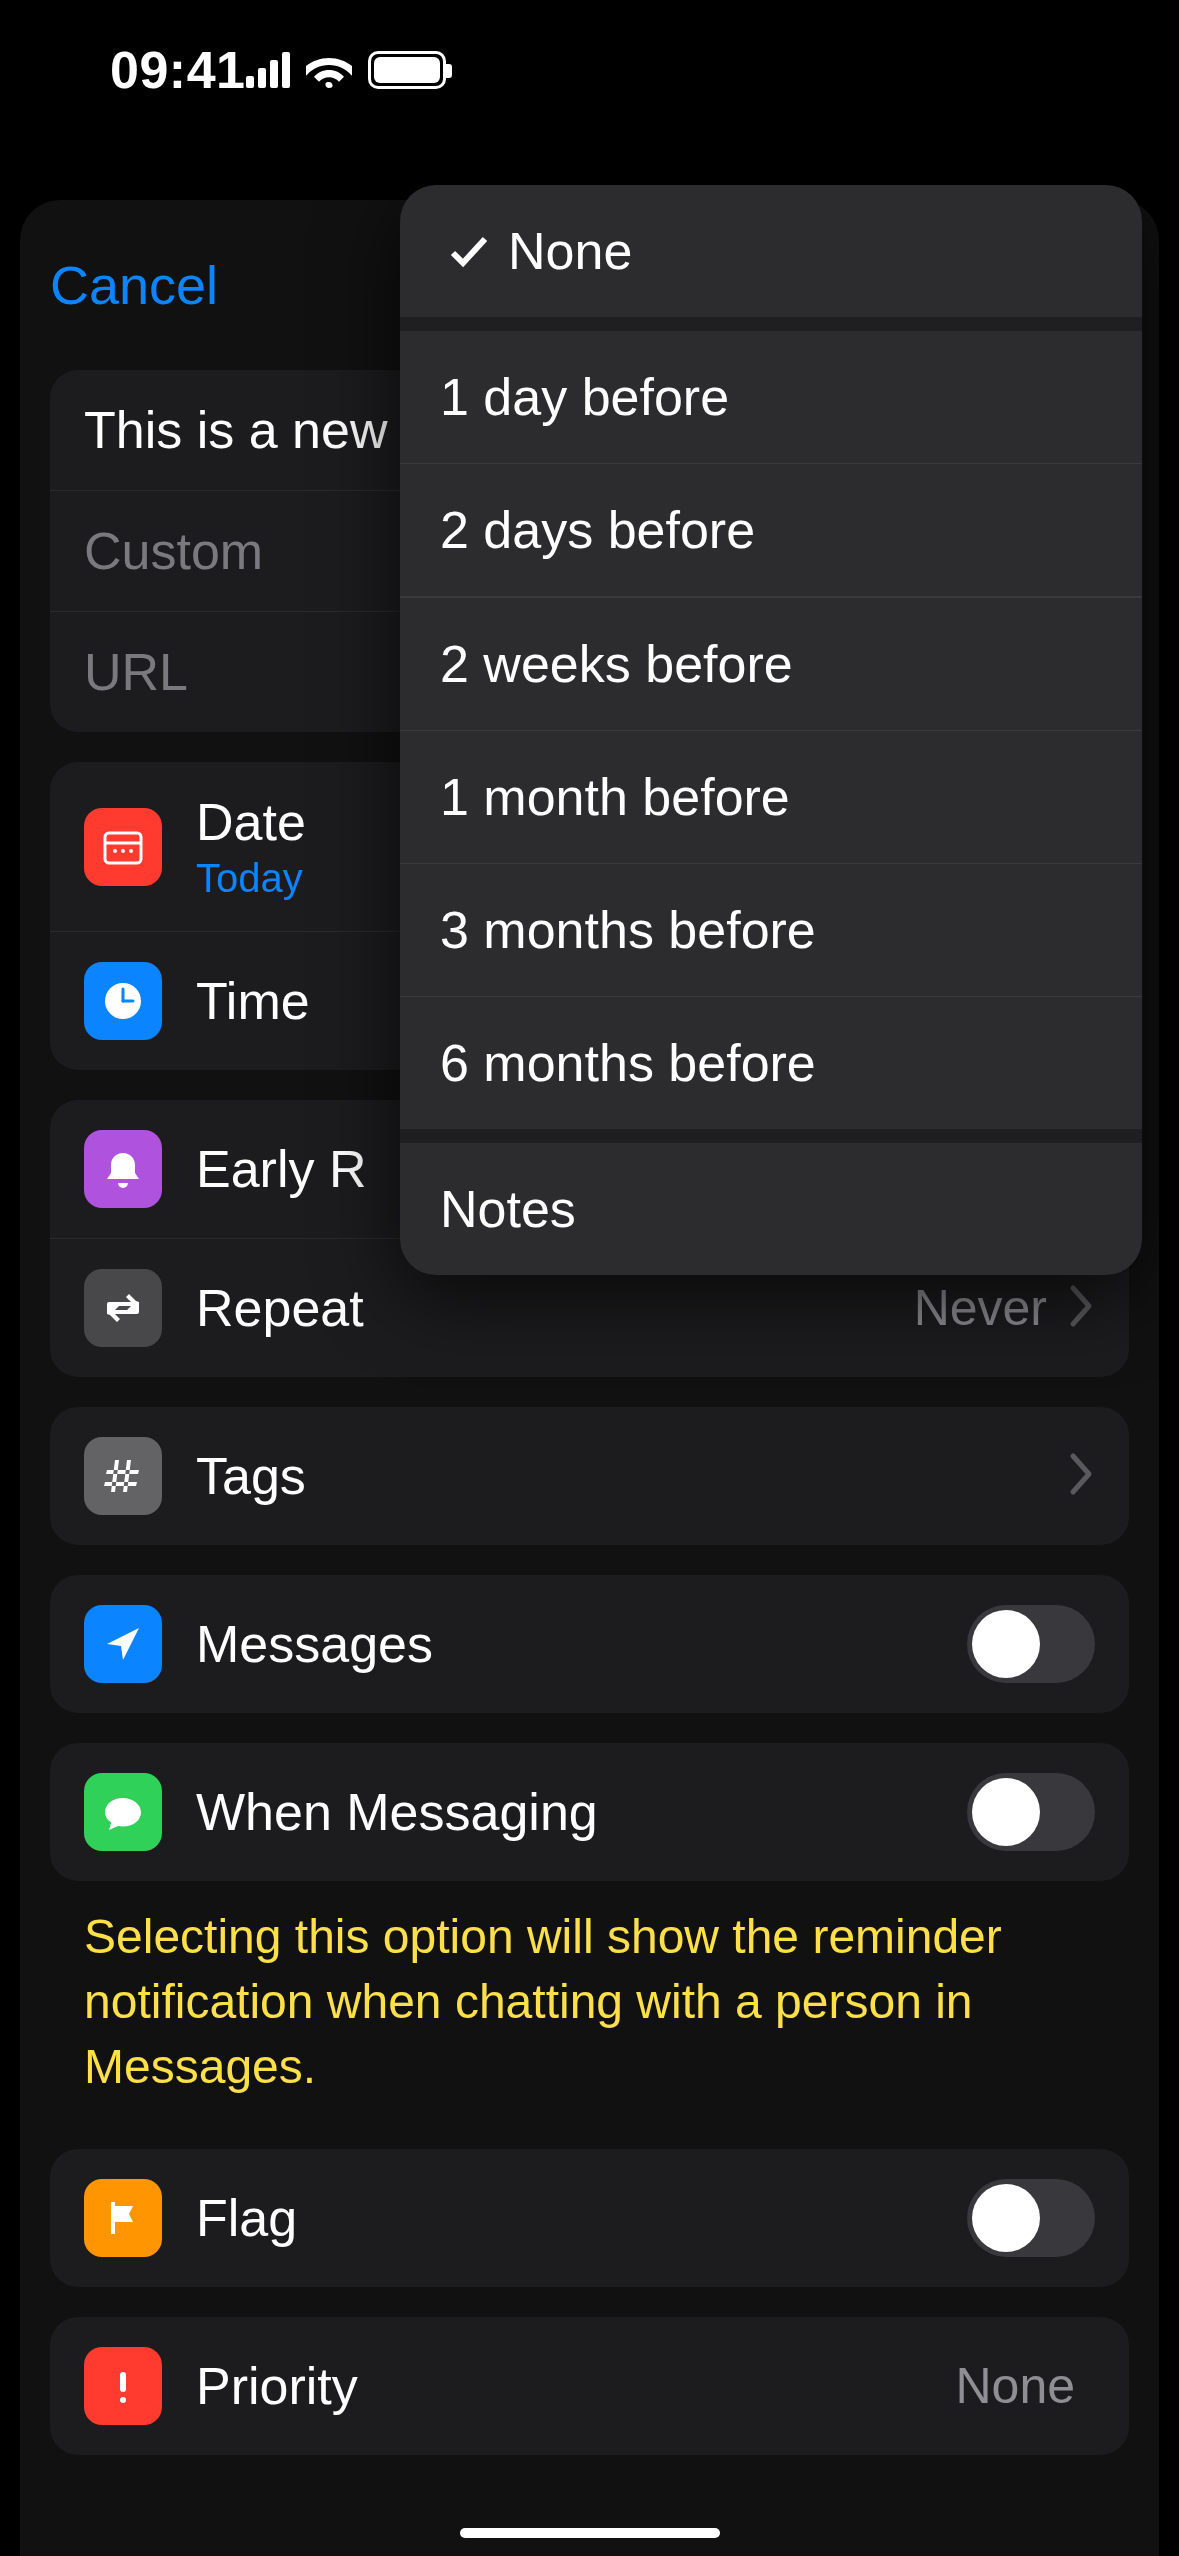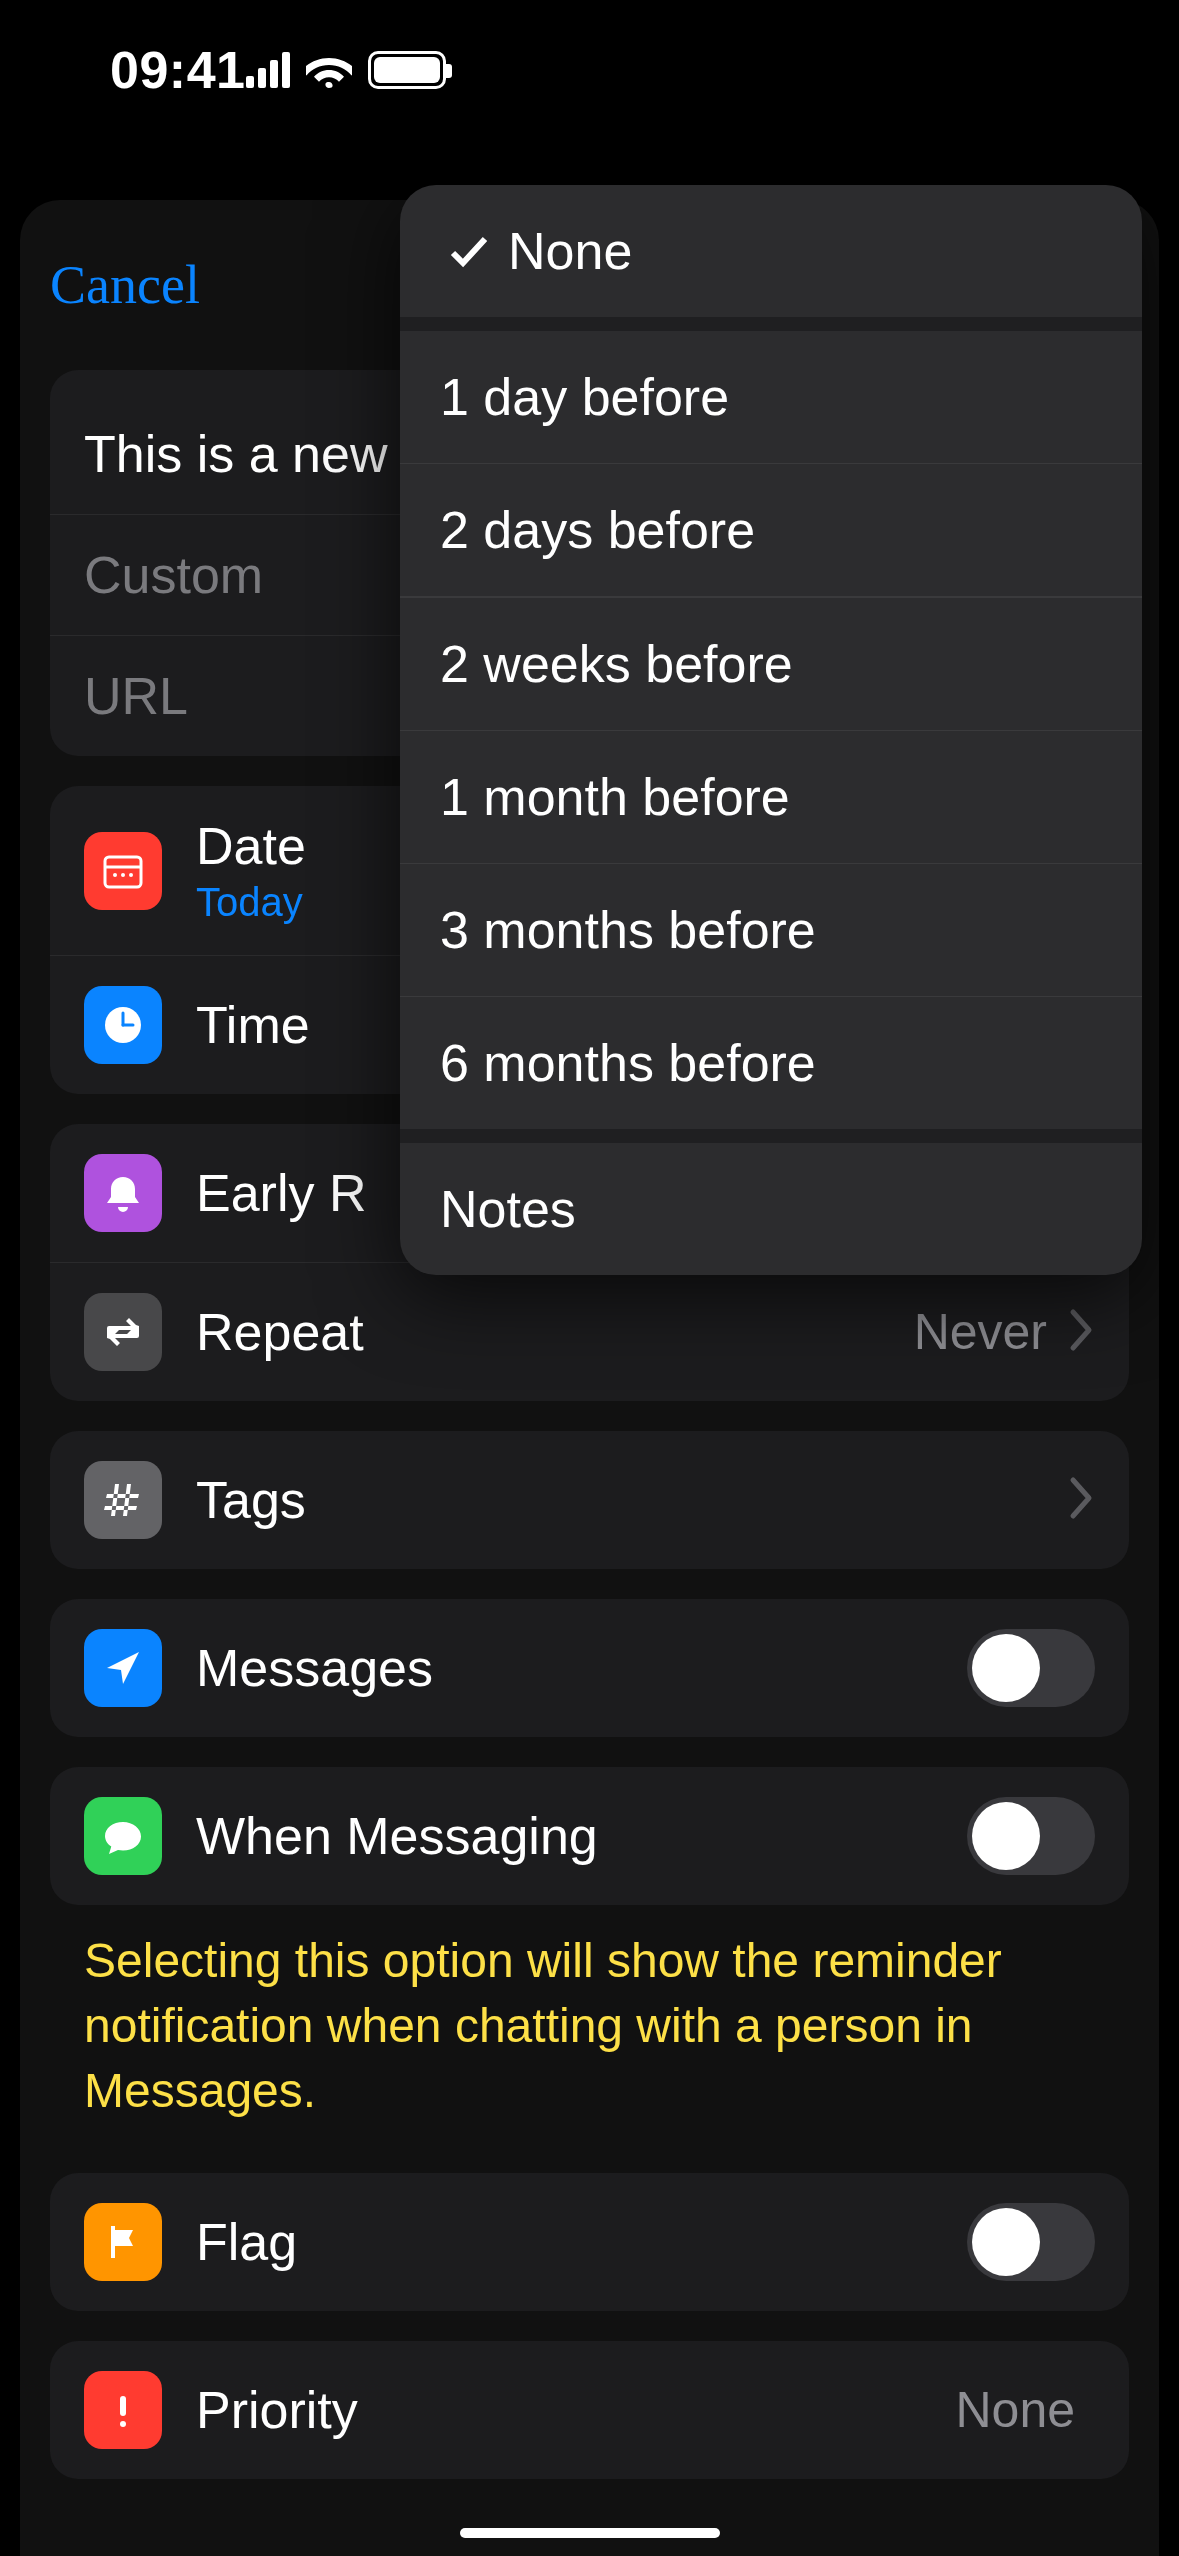--- a/index.html
+++ b/index.html
@@ -15,25 +15,25 @@
   .signal-bars span:nth-child(2){height:20px;}
   .signal-bars span:nth-child(3){height:28px;}
   .signal-bars span:nth-child(4){height:36px;}
   .wifi { width: 46px; height: 36px; }
   .battery { width: 78px; height: 38px; border: 3px solid #fff; border-radius: 10px; position: relative; }
   .battery:after { content: ""; position: absolute; right: -9px; top: 10px; width: 6px; height: 14px; background: #fff; border-radius: 0 3px 3px 0; }
   .battery .fill { position: absolute; inset: 3px; background: #fff; border-radius: 6px; }
   
   .sheet { position: absolute; top: 200px; left: 20px; right: 20px; bottom: 0; background: #111; border-radius: 40px 40px 0 0; padding: 30px 30px 0 30px; }
   .nav-row { height: 110px; display: flex; align-items: center; }
-  .cancel { color: #0a84ff; font-size: 54px; font-family: Liberation Serif, serif; }
+  .cancel { color: #0a84ff; font-size: 54px; }
   .group { background: #1c1c1e; border-radius: 28px; margin-top: 30px; overflow: hidden; }
   .row { display: flex; align-items: center; padding: 30px 34px; min-height: 120px; position: relative; }
   .row + .row { border-top: 1px solid #2a2a2c; }
-  .title-input { font-size: 52px; color: #fff; margin-top: 24px; }
+  .title-input { font-size: 52px; color: #fff; }
   .placeholder { font-size: 52px; color: #7a7a7e; }
   .icon { width: 78px; height: 78px; border-radius: 18px; display: flex; align-items: center; justify-content: center; margin-right: 34px; flex-shrink: 0; }
   .icon svg { width: 44px; height: 44px; fill: #fff; }
   .icon.red { background: #ff3b30; }
   .icon.blue { background: #0a84ff; }
   .icon.purple { background: #af52de; }
   .icon.gray { background: #48484a; }
   .icon.graylt { background: #636366; }
   .icon.green { background: #30d158; }
   .icon.orange { background: #ff9500; }

